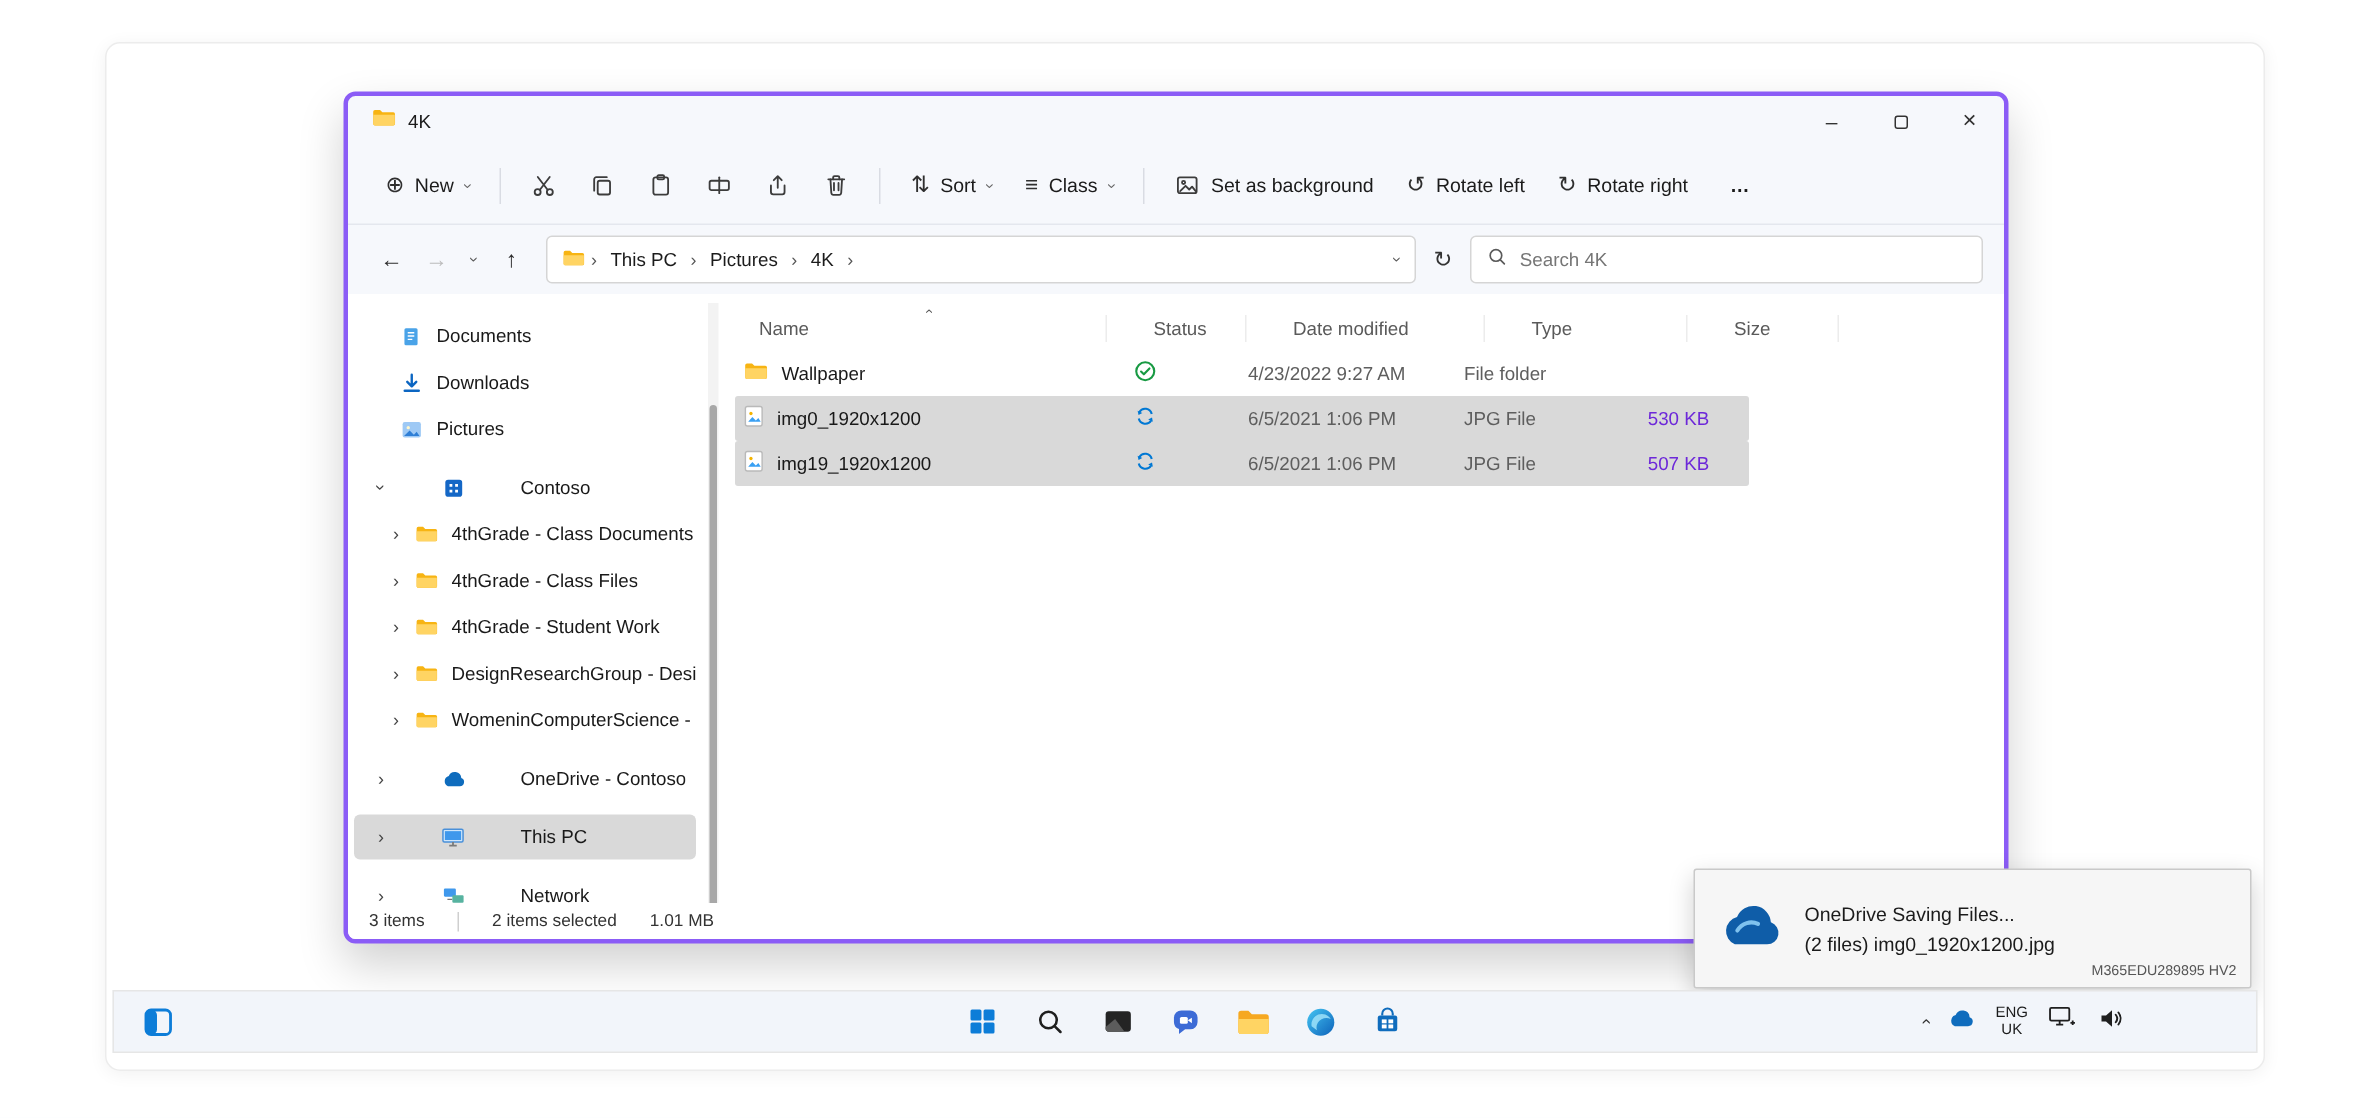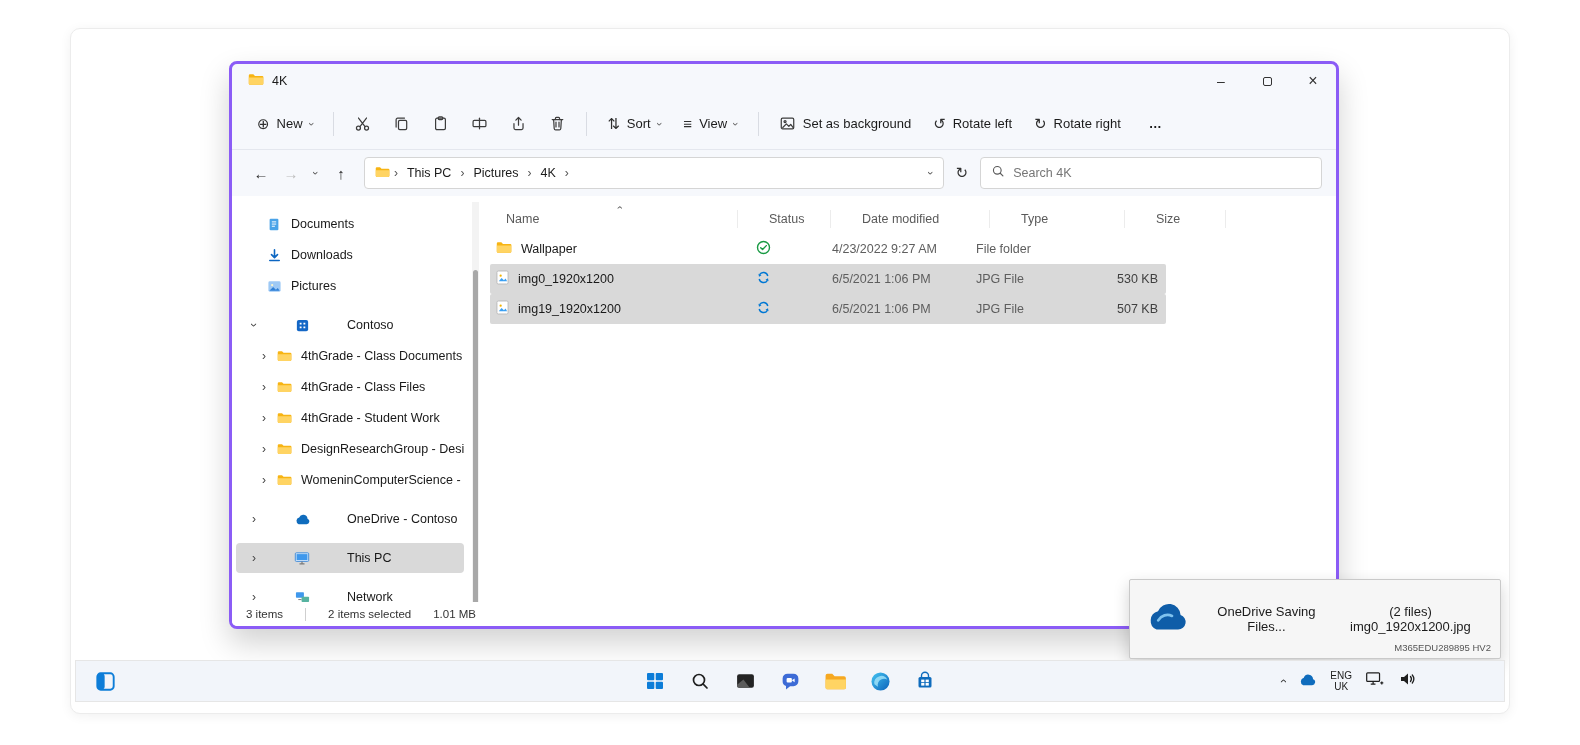--- a/index.html
+++ b/index.html
@@ -76,32 +76,32 @@
   .fhead { height:30px; font-size:12.5px; color:#5a5a5a;gap:15px; }
   .hc { height:18px; display:flex; align-items:center; border-right:1px solid #ececec;
     padding-left:16px; position:relative; }
   .sortcaret { position:absolute; left:128px; top:-8px; font-size:10px; color:#555;
     transform:rotate(-90deg); display:inline-block; }
   .frow { height:30px; font-size:12.5px; border-radius:2px; }
   .frow.sel { background:#d9d9d9; }
   .c-name { display:flex; align-items:center; gap:9px; padding-left:6px; color:#191919; }
   .c-status { padding-left:18px; display:flex; align-items:center; }
   .c-date, .c-type { padding-left:16px; color:#5e5e5e; }
-  .c-size { text-align:right; padding-right:8px; color:#404040; }
+  .c-size { text-align:center; padding-right:8px; color:#6d28d9; }
 
   .statusbar { height:24px; display:flex; align-items:center; padding-left:14px;
     font-size:11.5px; color:#333; gap:22px; background:#fff; flex:none; }
   .vd { width:1px; height:13px; background:#cfcfcf; }
 
   
   .toast { position:absolute; left:1058px; top:550px; width:372px; height:80px;
     background:#f6f6f6; border:1px solid #c9c9c9; border-radius:2px;
     box-shadow:0 6px 16px rgba(0,0,0,.18); display:flex; align-items:center;
     padding:0 14px; gap:13px; }
-  .toast-text { display:flex; flex-direction:row; gap:5px; font-size:13px; color:#1b1b1b;text-align:center; }
+  .toast-text { display:flex; flex-direction:column; gap:5px; font-size:13px; color:#1b1b1b; }
   .toast-device { position:absolute; right:9px; bottom:5px; font-size:9.5px; color:#555; }
 
   
   .taskbar { position:absolute; left:4px; right:4px; top:631px; height:42px;
     background:#f2f5fa; border:1px solid #e6e6e6; display:flex; align-items:center;text-align:center; }
   .tb-left { margin-left:16px; display:flex; }
   .tb-center { position:absolute; left:50%; transform:translateX(-50%);
     display:flex; align-items:center; gap:19px; }
   .tb-icon { width:26px; height:26px; display:flex; align-items:center; justify-content:center;
     border-radius:4px; }
@@ -197,21 +197,21 @@
             </span>
         </div>
         <div class="cb-div"></div>
         <div class="cb-btn">
           <span class="glyph">⇅</span>
           <span>Sort</span>
           <span class="cb-chev">›</span>
         </div>
         <div class="cb-btn">
           <span class="glyph">≡</span>
-          <span>View</span>
+          <span>Class</span>
           <span class="cb-chev">›</span>
         </div>
         <div class="cb-div"></div>
         <div class="cb-btn">
           <span>
               <svg class="ti" viewBox="0 0 18 18">
                 <rect x="2.4" y="3.4" width="13.2" height="11.2" rx="1.4"></rect>
                 <circle cx="6.4" cy="7" r="1.1"></circle>
                 <path d="M4 13.2l3.8-3.8 2.6 2.6 2-2 2.4 3"></path>
               </svg>

